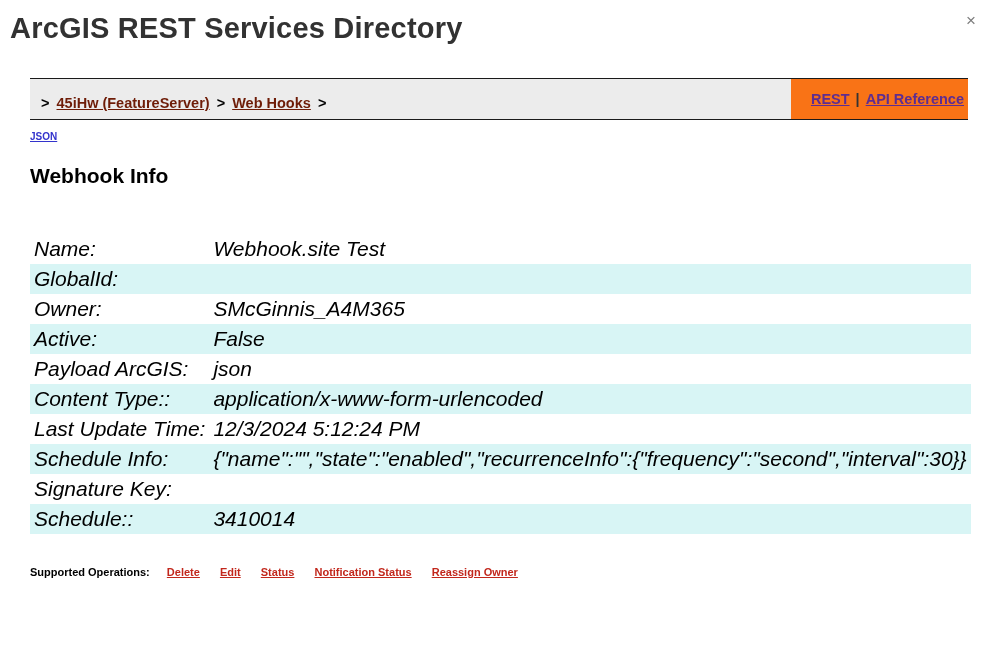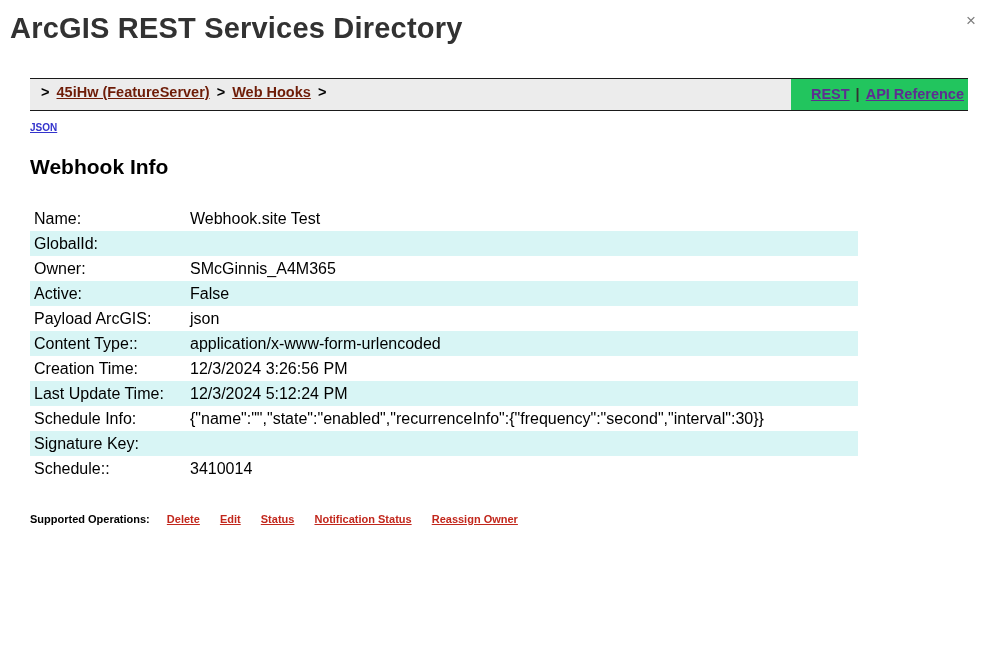--- a/index.html
+++ b/index.html
@@ -44,36 +44,36 @@
   .navbar {
     margin-top: 33px;
     display: flex;
     align-items: stretch;
     border-top: 1px solid #1a1a1a;
     border-bottom: 1px solid #1a1a1a;
   }
   .crumbs {
     flex: 1;
     background: #ececec;
-    padding: 5px 8px 8px 8px;
+    padding: 16px 8px 8px 8px;
     font-size: 14.5px;
     font-weight: bold;
     white-space: nowrap;
   }
   .crumb-sep {
     color: #000;
     margin: 0 3px;
   }
   .crumb-link {
     color: var(--breadcrumb-link, #6e1c07);
     text-decoration: underline;
     cursor: pointer;
   }
   .navlinks {
-    background: #22c55e;
+    background: #f97316;
     padding: 7px 4px 8px 20px;
     font-size: 14.5px;
     font-weight: bold;
     white-space: nowrap;
     display: flex;
     align-items: center;
     gap: 6px;
   }
   .nav-link {
     color: var(--nav-link, #5e2d91);
@@ -96,24 +96,25 @@
   }
   
   .page-heading {
     margin: 20px 0 0 0;
     font-size: 21px;
     font-weight: bold;
     color: #000;
   }
   
   .info-table {
-    margin-top: 27px;
+    margin-top: 46px;
     border-collapse: collapse;
     width: 828px;
-    font-size: 16px;
+    font-size: 21px;
+    font-style: italic;
   }
   .info-table tr:nth-child(even) {
     background: var(--row-highlight, #d8f5f5);
   }
   .info-table td {
     padding: 3px 4px;
     height: 19px;
     vertical-align: middle;
     white-space: nowrap;
   }
@@ -189,24 +190,20 @@
       </tr>
       <tr>
         <td class="label">Payload ArcGIS:</td>
         <td class="value">json</td>
       </tr>
       <tr>
         <td class="label">Content Type::</td>
         <td class="value">application/x-www-form-urlencoded</td>
       </tr>
       <tr>
-        <td class="label">Creation Time:</td>
-        <td class="value">12/3/2024 3:26:56 PM</td>
-      </tr>
-      <tr>
         <td class="label">Last Update Time:</td>
         <td class="value">12/3/2024 5:12:24 PM</td>
       </tr>
       <tr>
         <td class="label">Schedule Info:</td>
         <td class="value">{"name":"","state":"enabled","recurrenceInfo":{"frequency":"second","interval":30}}</td>
       </tr>
       <tr>
         <td class="label">Signature Key:</td>
         <td class="value"></td>

